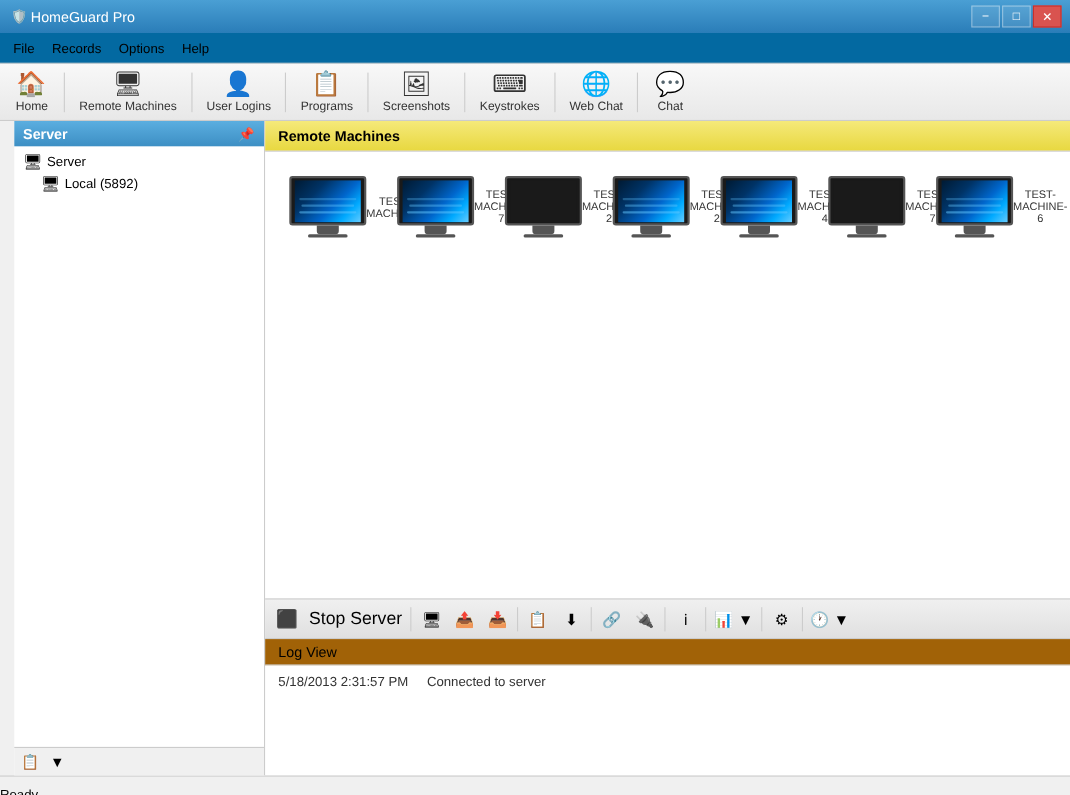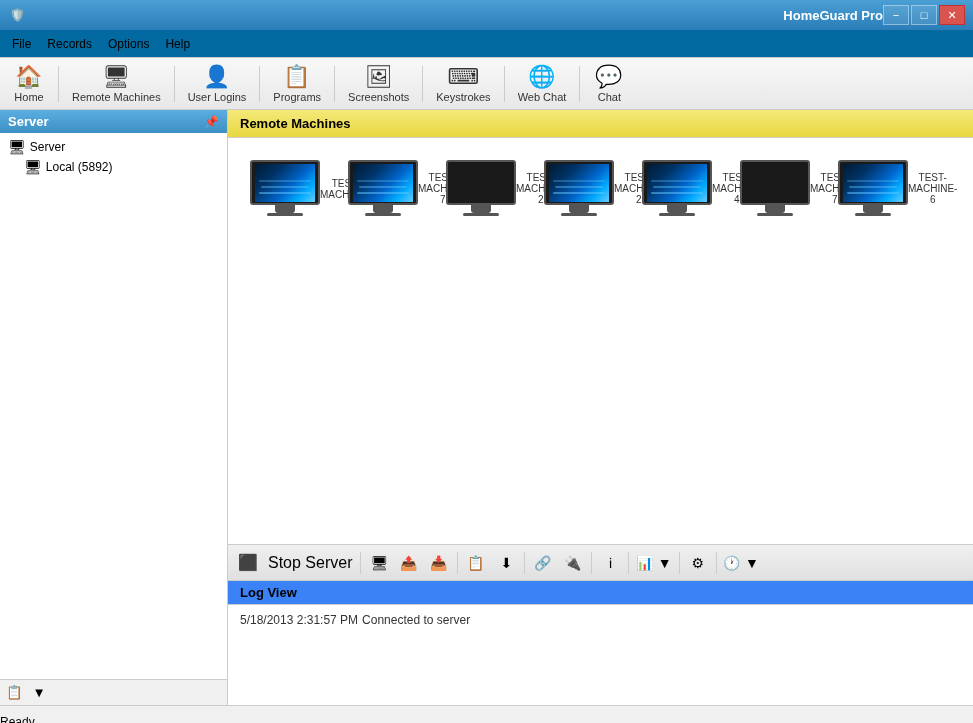--- a/index.html
+++ b/index.html
@@ -8,21 +8,21 @@
     
     .title-bar {
       background: linear-gradient(to bottom, #4a9fd4, #2a7db8);
       height: 30px;
       display: flex;
       align-items: center;
       justify-content: space-between;
       padding: 0 8px;
       color: white;
     }
-    .title-bar-title { flex: 1; text-align: right; font-size: 13px; font-weight: bold; }
+    .title-bar-title { flex: 1; text-align: left; font-size: 13px; font-weight: normal; }
     .title-bar-icon { width: 20px; height: 20px; display: flex; align-items: center; justify-content: center; }
     .title-bar-controls { display: flex; gap: 2px; }
     .title-btn {
       width: 26px; height: 20px; border: 1px solid rgba(255,255,255,0.4);
       background: rgba(255,255,255,0.1); color: white; font-size: 11px;
       cursor: pointer; display: flex; align-items: center; justify-content: center;
     }
     .title-btn.close { background: #d9534f; border-color: #c9302c; }
 
     
@@ -67,20 +67,21 @@
       border: 1px solid transparent;
     }
     .toolbar-icon { font-size: 22px; margin-bottom: 1px; }
     .toolbar-sep { width: 1px; height: 36px; background: #ccc; margin: 0 2px; }
 
     
     .main-layout {
       display: flex;
       height: calc(723px - 30px - 24px - 52px - 22px);
       overflow: hidden;
+      padding-left: 13px;
     }
 
     
     .sidebar {
       width: 228px;
       min-width: 228px;
       border-right: 1px solid #ccc;
       background: white;
       display: flex;
       flex-direction: column;
@@ -191,28 +192,28 @@
       justify-content: center;
       font-size: 14px;
       border-radius: 2px;
     }
     .bottom-btn.has-dropdown { width: auto; padding: 0 2px; }
     .bottom-sep { width: 1px; height: 22px; background: #ccc; margin: 0 2px; }
 
     
     .log-section { background: #e8e8e8; border-top: 1px solid #ccc; }
     .log-header {
-      font-weight: bold;
+      font-weight: normal;
       font-size: 13px;
       padding: 4px 12px;
-      background: #3b82f6;
+      background: #a16207;
       border-bottom: 1px solid #ccc;
     }
     .log-content { background: white; min-height: 100px; padding: 8px 12px; font-size: 12px; }
-    .log-entry { display: flex; gap: 4px; }
+    .log-entry { display: flex; gap: 17px; }
     .log-timestamp { color: #333; font-weight: normal; }
     .log-message { color: #333; }
 
     
     .status-bar {
       height: 32px;
       background: #f0f0f0;
       border-top: 1px solid #ccc;
       display: flex;
       align-items: center;

